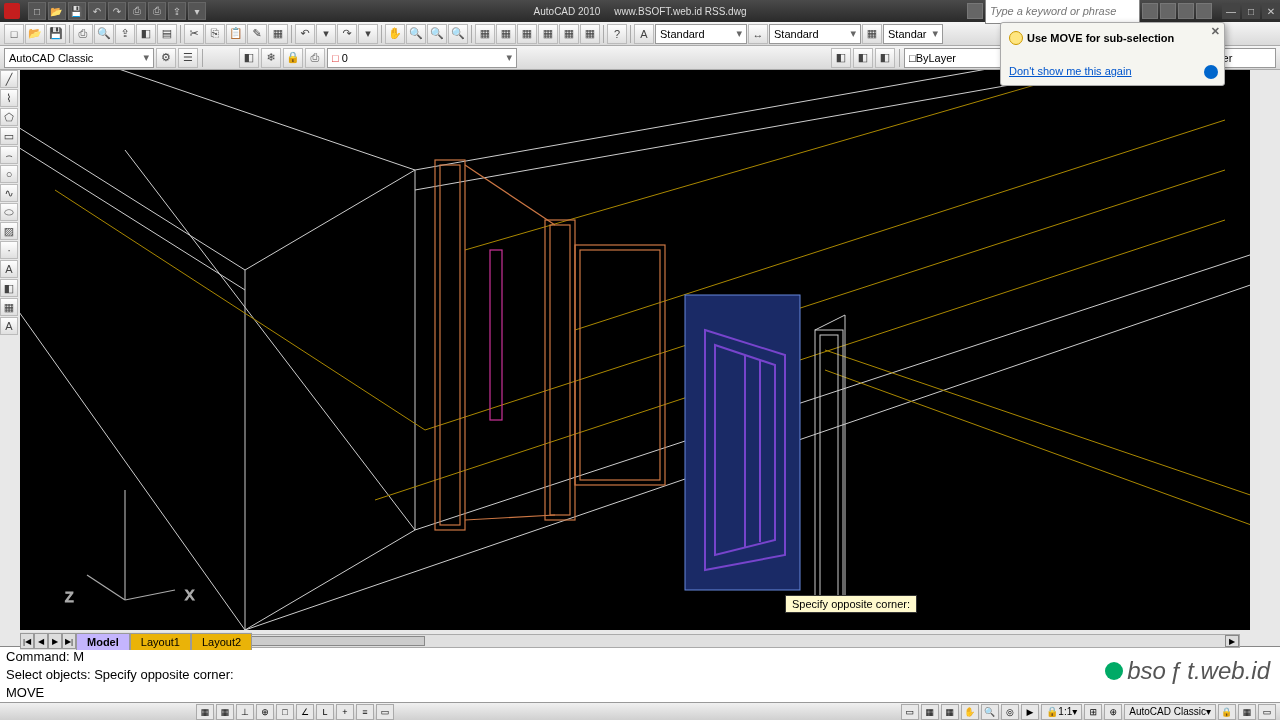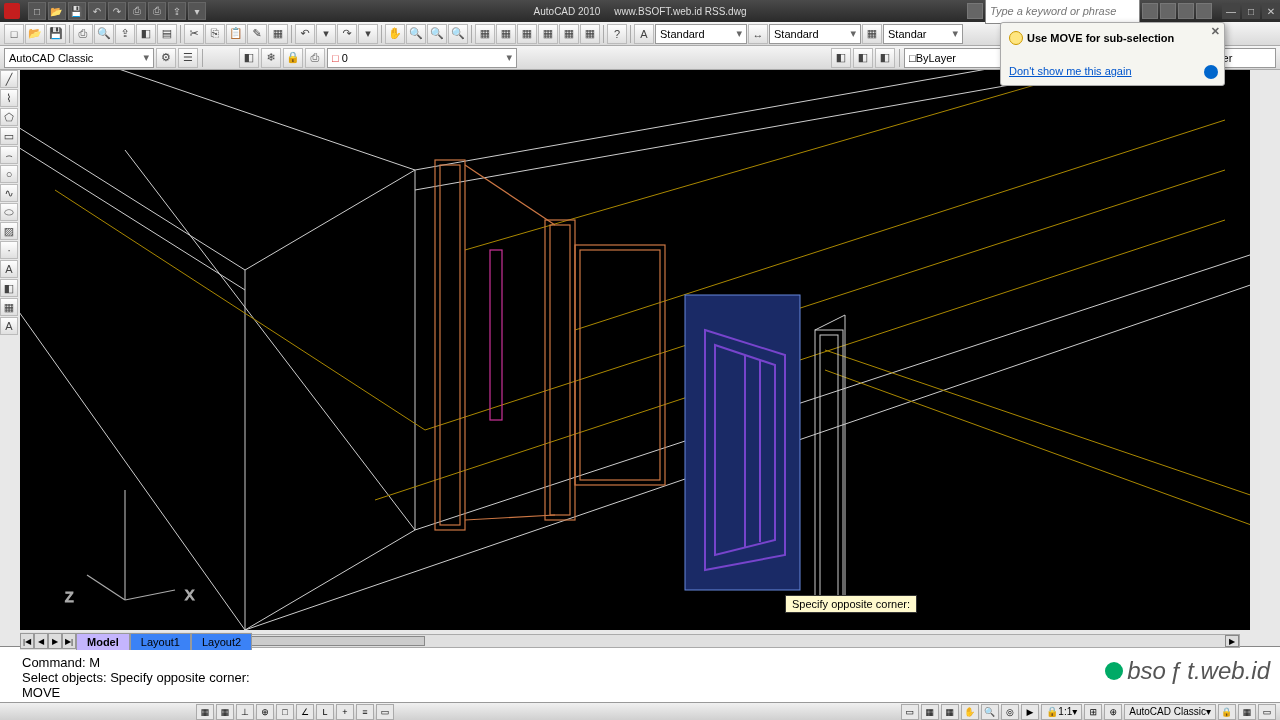--- a/index.html
+++ b/index.html
@@ -45,25 +45,25 @@
 .balloon .bulb { width: 14px; height: 14px; background: #ffe680; border-radius: 50%; border: 1px solid #cc9900; }
 .balloon .link { color: #0055cc; text-decoration: underline; margin-top: 20px; display: block; }
 .balloon .refresh { position: absolute; right: 6px; bottom: 6px; width: 14px; height: 14px; background: #0066cc; border-radius: 50%; }
 
 
 .tooltip { position: absolute; background: #fffacd; border: 1px solid #333; padding: 2px 6px; font-size: 11px; color: #000; }
 
 
 .tabs { position: absolute; left: 20px; bottom: 70px; height: 18px; display: flex; align-items: center; background: #e0e0e0; z-index: 3; }
 .tabs .navbtn { width: 14px; height: 16px; background: #ddd; border: 1px solid #999; font-size: 8px; display: flex; align-items: center; justify-content: center; }
-.tabs .tab { padding: 2px 10px; background: #3b82f6; border: 1px solid #999; font-size: 11px; border-bottom: none; }
+.tabs .tab { padding: 2px 10px; background: #eab308; border: 1px solid #999; font-size: 11px; border-bottom: none; }
 .tabs .tab.active { background: #c4b5fd; font-weight: bold; }
 
 
-.cmdarea { position: absolute; left: 0; right: 0; bottom: 18px; height: 56px; background: #fff; border-top: 1px solid #888; font-family: "Courier New", monospace; font-size: 13px; padding: 2px 22px; display: flex; flex-direction: column; justify-content: flex-end; }
+.cmdarea { position: absolute; left: 0; right: 0; bottom: 18px; height: 56px; background: #fff; border-top: 1px solid #888; font-family: "Courier New", monospace; font-size: 13px; padding: 2px 6px; display: flex; flex-direction: column; justify-content: space-between; }
 .cmdarea .watermark { position: absolute; right: 10px; top: 10px; font-size: 24px; color: #555; font-family: Georgia, serif; font-style: italic; display: flex; align-items: center; gap: 4px; }
 .cmdarea .watermark .dot { width: 18px; height: 18px; background: #0a6; border-radius: 50%; }
 
 
 .statusbar { position: absolute; left: 0; right: 0; bottom: 0; height: 18px; background: linear-gradient(#f0f0f0, #d0d0d0); border-top: 1px solid #999; display: flex; align-items: center; padding: 0 4px; gap: 2px; font-size: 10px; }
 .statusbar .sbtn { width: 18px; height: 16px; background: #e8e8e8; border: 1px solid #aaa; display: flex; align-items: center; justify-content: center; font-size: 9px; }
 .statusbar .right { margin-left: auto; display: flex; gap: 2px; align-items: center; }
 .statusbar .sdrop { background: #e8e8e8; border: 1px solid #aaa; padding: 0 4px; height: 16px; display: flex; align-items: center; }
 
 
@@ -147,21 +147,21 @@
   <div class="tsel" style="width:92px">
       <span>Standard</span>
       <span class="arrow">▾</span>
     </div>
   <div class="tbtn">↔</div>
   <div class="tsel" style="width:92px">
       <span>Standard</span>
       <span class="arrow">▾</span>
     </div>
   <div class="tbtn">▦</div>
-  <div class="tsel" style="width:80px">
+  <div class="tsel" style="width:60px">
       <span>Standar</span>
       <span class="arrow">▾</span>
     </div>
 </div>
 
 <div class="wsrow">
   <div class="tsel" style="width:150px">
       <span>AutoCAD Classic</span>
       <span class="arrow">▾</span>
     </div>

